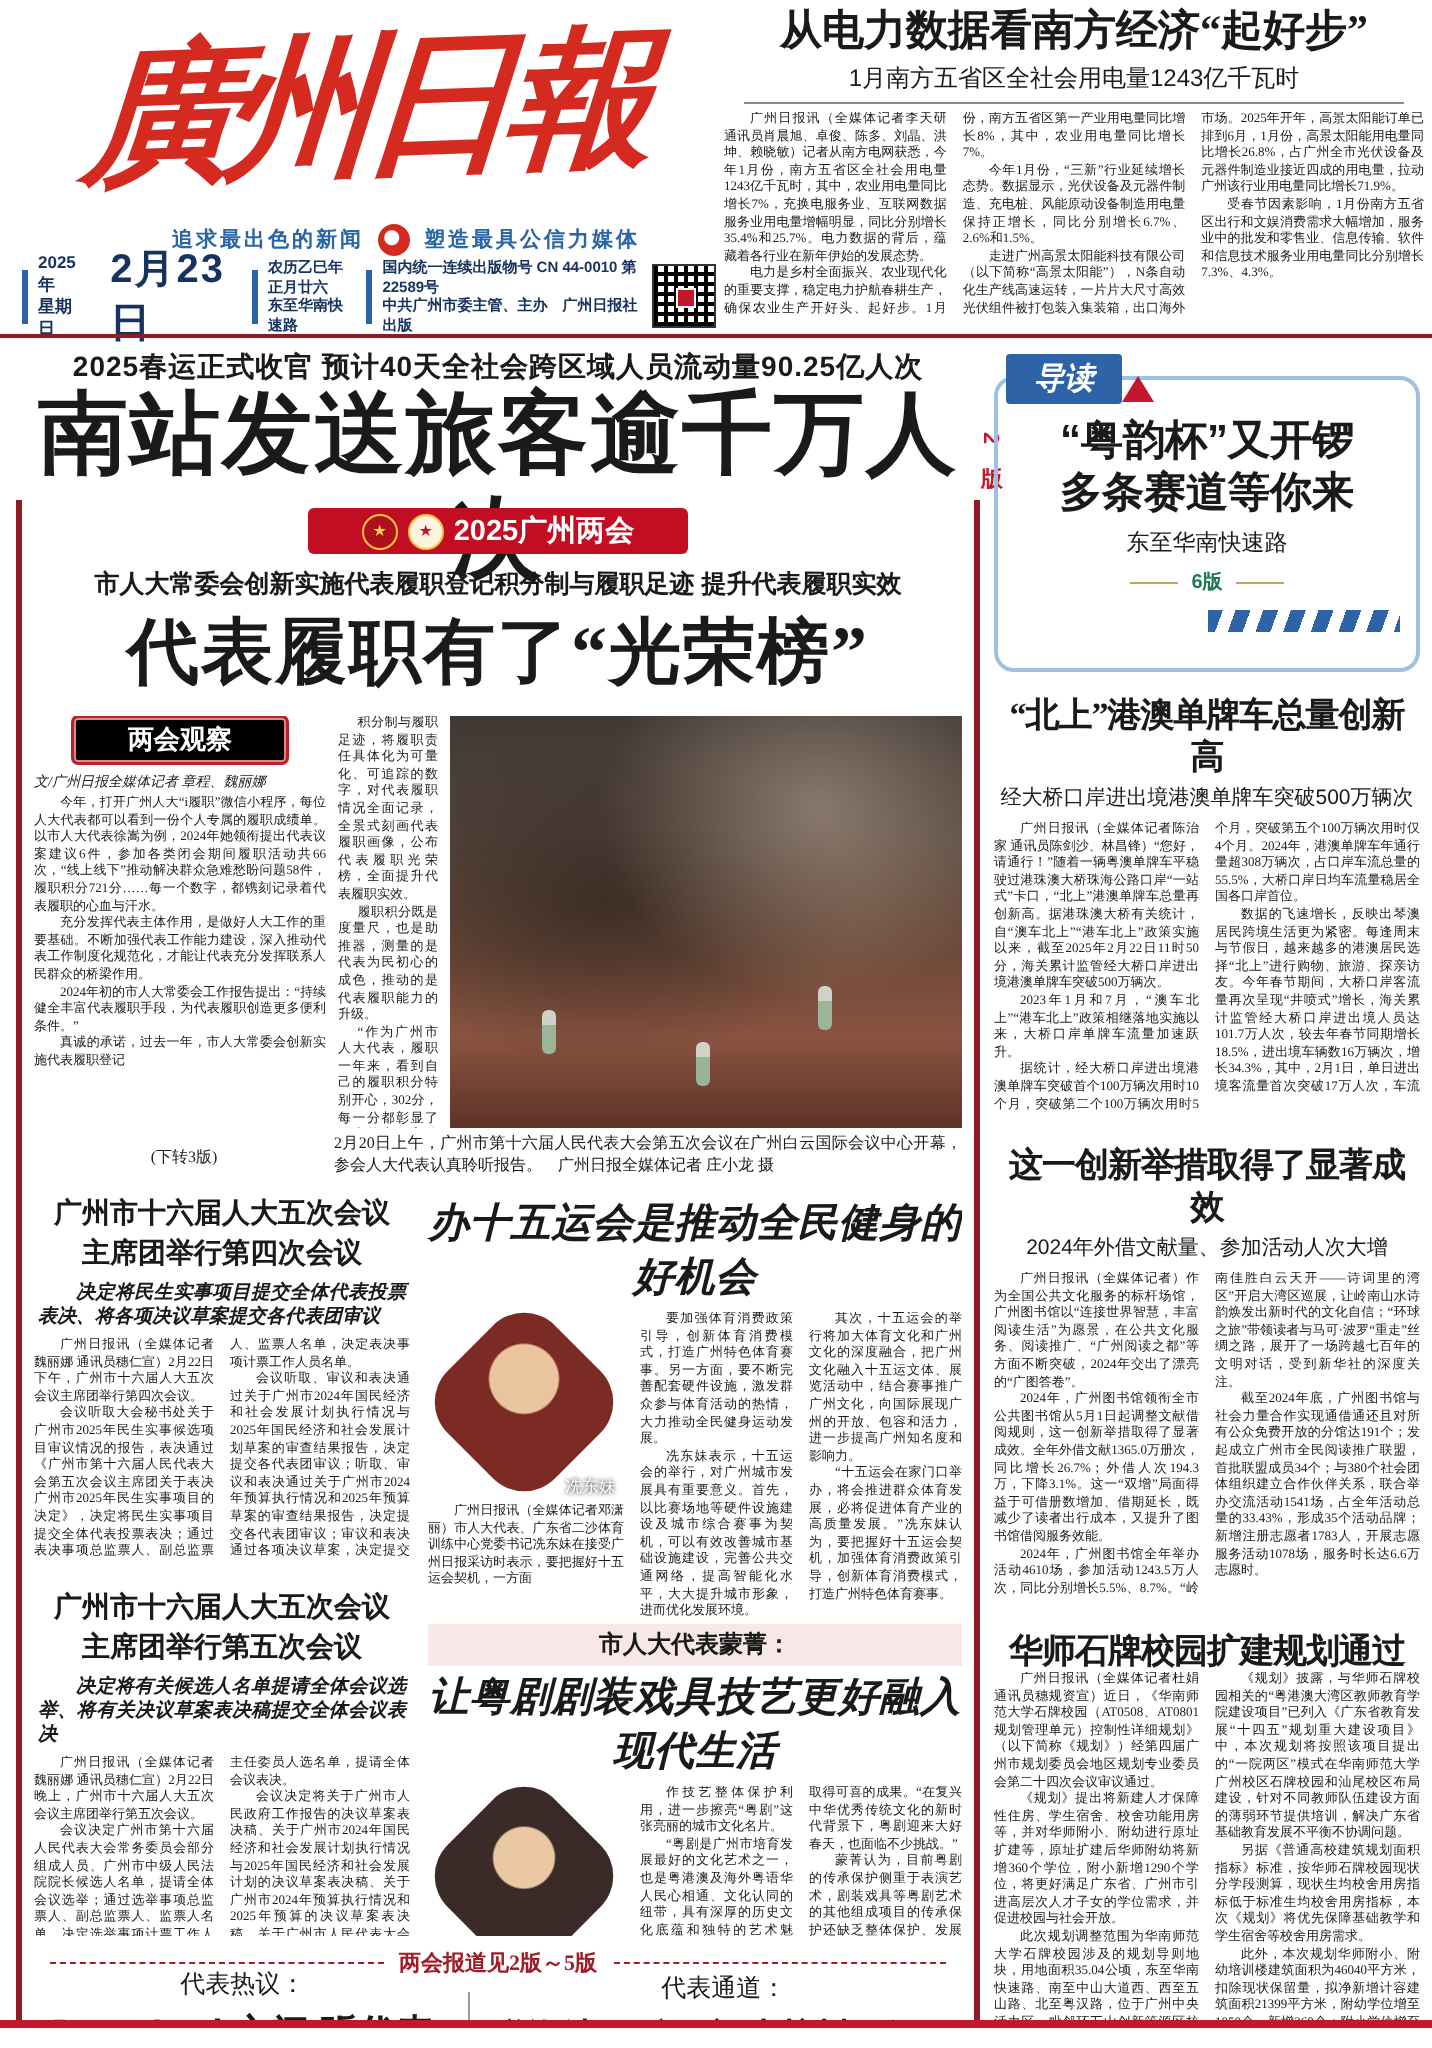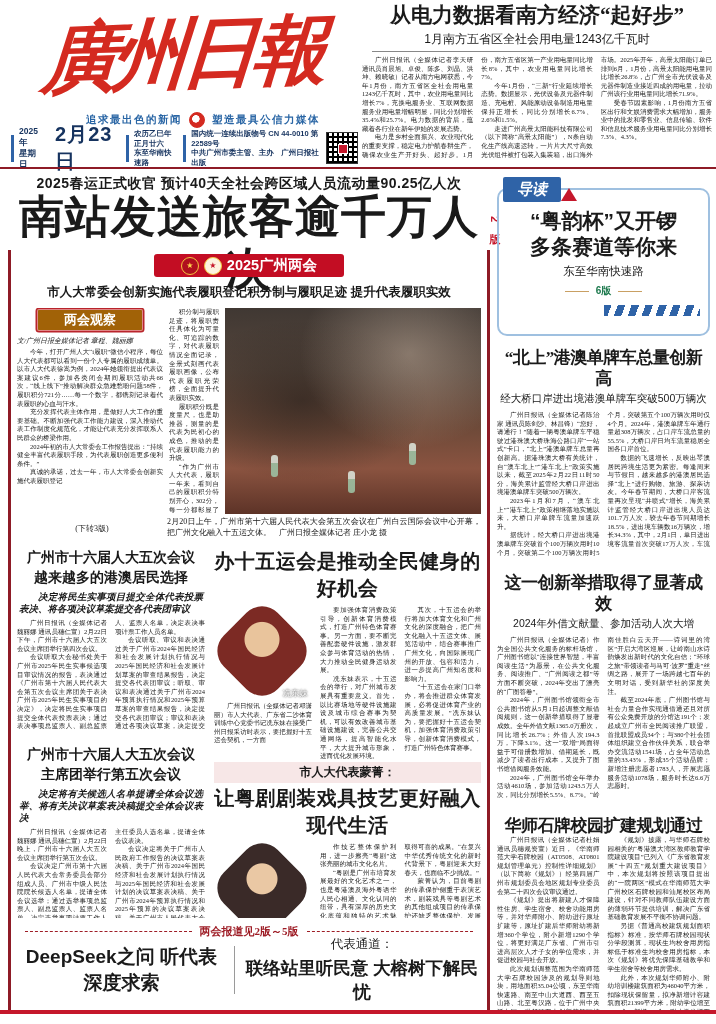--- a/index.html
+++ b/index.html
@@ -53,21 +53,21 @@
     font-weight:bold;font-size:14.5px;text-align:right;}
   .emblem{width:16px;height:16px;border-radius:50%;border:1px solid #f3c63f;flex:0 0 auto;
     display:flex;align-items:center;justify-content:center;font-size:8px;color:#ffd34d;}
   .emblem.e1{background:#b00f1d;}
   .emblem.e2{background:#fdf3e0;color:#c5172b;}
   .emblem::before{content:"★";line-height:1;}
   .lh-kicker{text-align:center;font-size:12.5px;font-weight:bold;margin-top:7px;}
   .lh-headline{text-align:center;font-size:36px;font-weight:bold;letter-spacing:1px;margin-top:1px;}
   .lh-story{display:flex;gap:6px;margin-top:7px;height:206px;overflow:hidden;}
   .lh-col1{width:146px;flex:0 0 auto;}
-  .observe-badge{width:106px;margin:1px auto 6px;background:#a16207;color:#fff;text-align:center;
+  .observe-badge{width:106px;margin:1px auto 6px;background:#000000;color:#fff;text-align:center;
     font-weight:bold;font-size:13px;padding:2px 0;border-radius:2px;box-shadow:0 0 0 1.5px #b9242c, inset 0 0 0 1px #e08787;}
   .byline{font-size:7px;line-height:9px;margin:2px 0 2px;text-align:justify;font-style:italic;}
   .tiny-body{font-size:6.5px;line-height:8.6px;overflow:hidden;}
   .lh-col2{width:50px;flex:0 0 auto;}
   .lh-col2 .tiny-body p{text-indent:1.5em;}
   .lh-photo{flex:1;position:relative;overflow:hidden;
     background:
       radial-gradient(ellipse at 72% 22%, rgba(240,220,200,0.35), transparent 42%),
       radial-gradient(ellipse at 30% 45%, rgba(30,25,22,0.55), transparent 50%),
       linear-gradient(180deg,#403833 0%,#56463c 30%,#6e4a39 58%,#8a5340 78%,#5d3327 100%);}
@@ -77,21 +77,21 @@
   .turn-note{width:150px;flex:0 0 auto;font-size:8px;text-align:center;padding-top:6px;}
   .photo-caption{flex:1;font-size:8px;line-height:10.5px;text-align:justify;}
 
   .lh-lower{display:flex;gap:9px;margin-top:8px;height:372px;overflow:hidden;}
   .lower-left{width:188px;flex:0 0 auto;}
   .meeting-h{font-size:14px;font-weight:bold;text-align:center;line-height:20px;margin-top:2px;}
   .meeting-sub{font-size:9.5px;line-height:12px;margin:3px 2px 4px;text-indent:2em;text-align:justify;font-style:italic;font-weight:bold;}
   .meeting-body{column-count:2;column-gap:8px;font-size:6.5px;line-height:8.6px;height:118px;overflow:hidden;margin-bottom:8px;}
   .lower-right{flex:1;min-width:0;}
   .person-kicker{background:#f7e7e7;text-align:center;font-size:12px;font-weight:bold;padding:2px 0;}
-  .person-h{text-align:center;font-size:20px;font-weight:bold;letter-spacing:0.5px;margin:2px 0 4px;}
+  .person-h{text-align:center;font-size:20px;font-weight:bold;letter-spacing:0.5px;margin:2px 0 4px;font-style:italic;}
   .xrow{display:flex;gap:8px;height:156px;overflow:hidden;}
   .xrow.short{height:138px;}
   .xleft{width:98px;flex:0 0 auto;}
   .portrait-box{position:relative;width:98px;height:96px;}
   .portrait{position:absolute;left:10px;top:7px;width:76px;height:76px;border-radius:22px;
     transform:rotate(45deg);overflow:hidden;}
   .portrait .pi{position:absolute;left:-20px;top:-20px;width:120px;height:120px;transform:rotate(-45deg);
     background:radial-gradient(circle at 50% 38%, #e9c49c 0 17px, #7c2a24 18px 60%, #a03a30 100%);}
   .portrait .pi.dark{background:radial-gradient(circle at 50% 40%, #eac8a4 0 15px, #3a2a28 16px 60%, #6b4a3c 100%);}
   .portrait-name{position:absolute;right:4px;bottom:2px;color:#fff;font-size:8.5px;text-shadow:0 0 2px #000;}
@@ -185,20 +185,21 @@
   <div class="lead-headline">南站发送旅客逾千万人次</div>
   <div class="lead-pageref sans">2版</div>
 
   <div class="main-block">
     <div class="lh-banner sans">
       <span class="emblem e1"></span>
       <span class="emblem e2"></span>
       <span>2025广州两会</span>
     </div>
     <div class="lh-kicker sans">市人大常委会创新实施代表履职登记积分制与履职足迹  提升代表履职实效</div>
+    <div class="lh-headline">代表履职有了“光荣榜”</div>
 
     <div class="lh-story">
       <div class="lh-col1">
         <div class="observe-badge sans">两会观察</div>
         <div class="byline">文/广州日报全媒体记者 章程、魏丽娜</div>
         <div class="tiny-body body">
             <p>今年，打开广州人大“i履职”微信小程序，每位人大代表都可以看到一份个人专属的履职成绩单。以市人大代表徐嵩为例，2024年她领衔提出代表议案建议6件，参加各类闭会期间履职活动共66次，“线上线下”推动解决群众急难愁盼问题58件，履职积分721分……每一个数字，都镌刻记录着代表履职的心血与汗水。</p>
             <p>充分发挥代表主体作用，是做好人大工作的重要基础。不断加强代表工作能力建设，深入推动代表工作制度化规范化，才能让代表充分发挥联系人民群众的桥梁作用。</p>
             <p>2024年初的市人大常委会工作报告提出：“持续健全丰富代表履职手段，为代表履职创造更多便利条件。”</p>
             <p>真诚的承诺，过去一年，市人大常委会创新实施代表履职登记</p>
@@ -213,29 +214,29 @@
       </div>
       <div class="lh-photo">
         <span class="bottle" style="left:18%;bottom:18%"></span>
         <span class="bottle" style="left:48%;bottom:10%"></span>
         <span class="bottle" style="left:72%;bottom:24%"></span>
       </div>
     </div>
 
     <div class="caption-row">
       <div class="turn-note">(下转3版)</div>
-      <div class="photo-caption">2月20日上午，广州市第十六届人民代表大会第五次会议在广州白云国际会议中心开幕，把广州文化融入十五运文体。　广州日报全媒体记者 庄小龙 摄</div>
+      <div class="photo-caption">2月20日上午，广州市第十六届人民代表大会第五次会议在广州白云国际会议中心开幕，参会人大代表认真聆听报告。　广州日报全媒体记者 庄小龙 摄</div>
     </div>
 
     <div class="lh-lower">
       <div class="lower-left">
         <div>
           <div class="meeting-h">
             <span>广州市十六届人大五次会议</span><br>
-            <span>越来越多的港澳居民选择</span>
+            <span>主席团举行第四次会议</span>
           </div>
           <div class="meeting-sub">决定将民生实事项目提交全体代表投票表决、将各项决议草案提交各代表团审议</div>
           <div class="meeting-body body">
               <p>广州日报讯（全媒体记者魏丽娜 通讯员穗仁宣）2月22日下午，广州市十六届人大五次会议主席团举行第四次会议。</p>
               <p>会议听取大会秘书处关于广州市2025年民生实事候选项目审议情况的报告，表决通过《广州市第十六届人民代表大会第五次会议主席团关于表决广州市2025年民生实事项目的决定》，决定将民生实事项目提交全体代表投票表决；通过表决事项总监票人、副总监票人、监票人名单，决定表决事项计票工作人员名单。</p>
               <p>会议听取、审议和表决通过关于广州市2024年国民经济和社会发展计划执行情况与2025年国民经济和社会发展计划草案的审查结果报告，决定提交各代表团审议；听取、审议和表决通过关于广州市2024年预算执行情况和2025年预算草案的审查结果报告，决定提交各代表团审议；审议和表决通过各项决议草案，决定提交各代表团审议；书面汇报广州市人民政府工作报告的修改情况，大会专题审查部门预算草案和重点配置领域财政投入的情况。</p>
             </div>
         </div>
         <div>
           <div class="meeting-h">
@@ -298,20 +299,21 @@
     </div>
 
     <div class="lh-divider">
       <span class="dash"></span>
       <span>两会报道见2版～5版</span>
       <span class="dash"></span>
     </div>
 
     <div class="teasers">
       <div class="teaser teaser-left">
+        <div class="teaser-kicker">代表热议：</div>
         <div class="teaser-h sans">DeepSeek之问  听代表深度求索</div>
       </div>
       <div class="vsep"></div>
       <div class="teaser teaser-right">
         <div class="teaser-kicker">代表通道：</div>
         <div class="teaser-h sans tight">联络站里听民意  大榕树下解民忧</div>
       </div>
     </div>
   </div>
 

